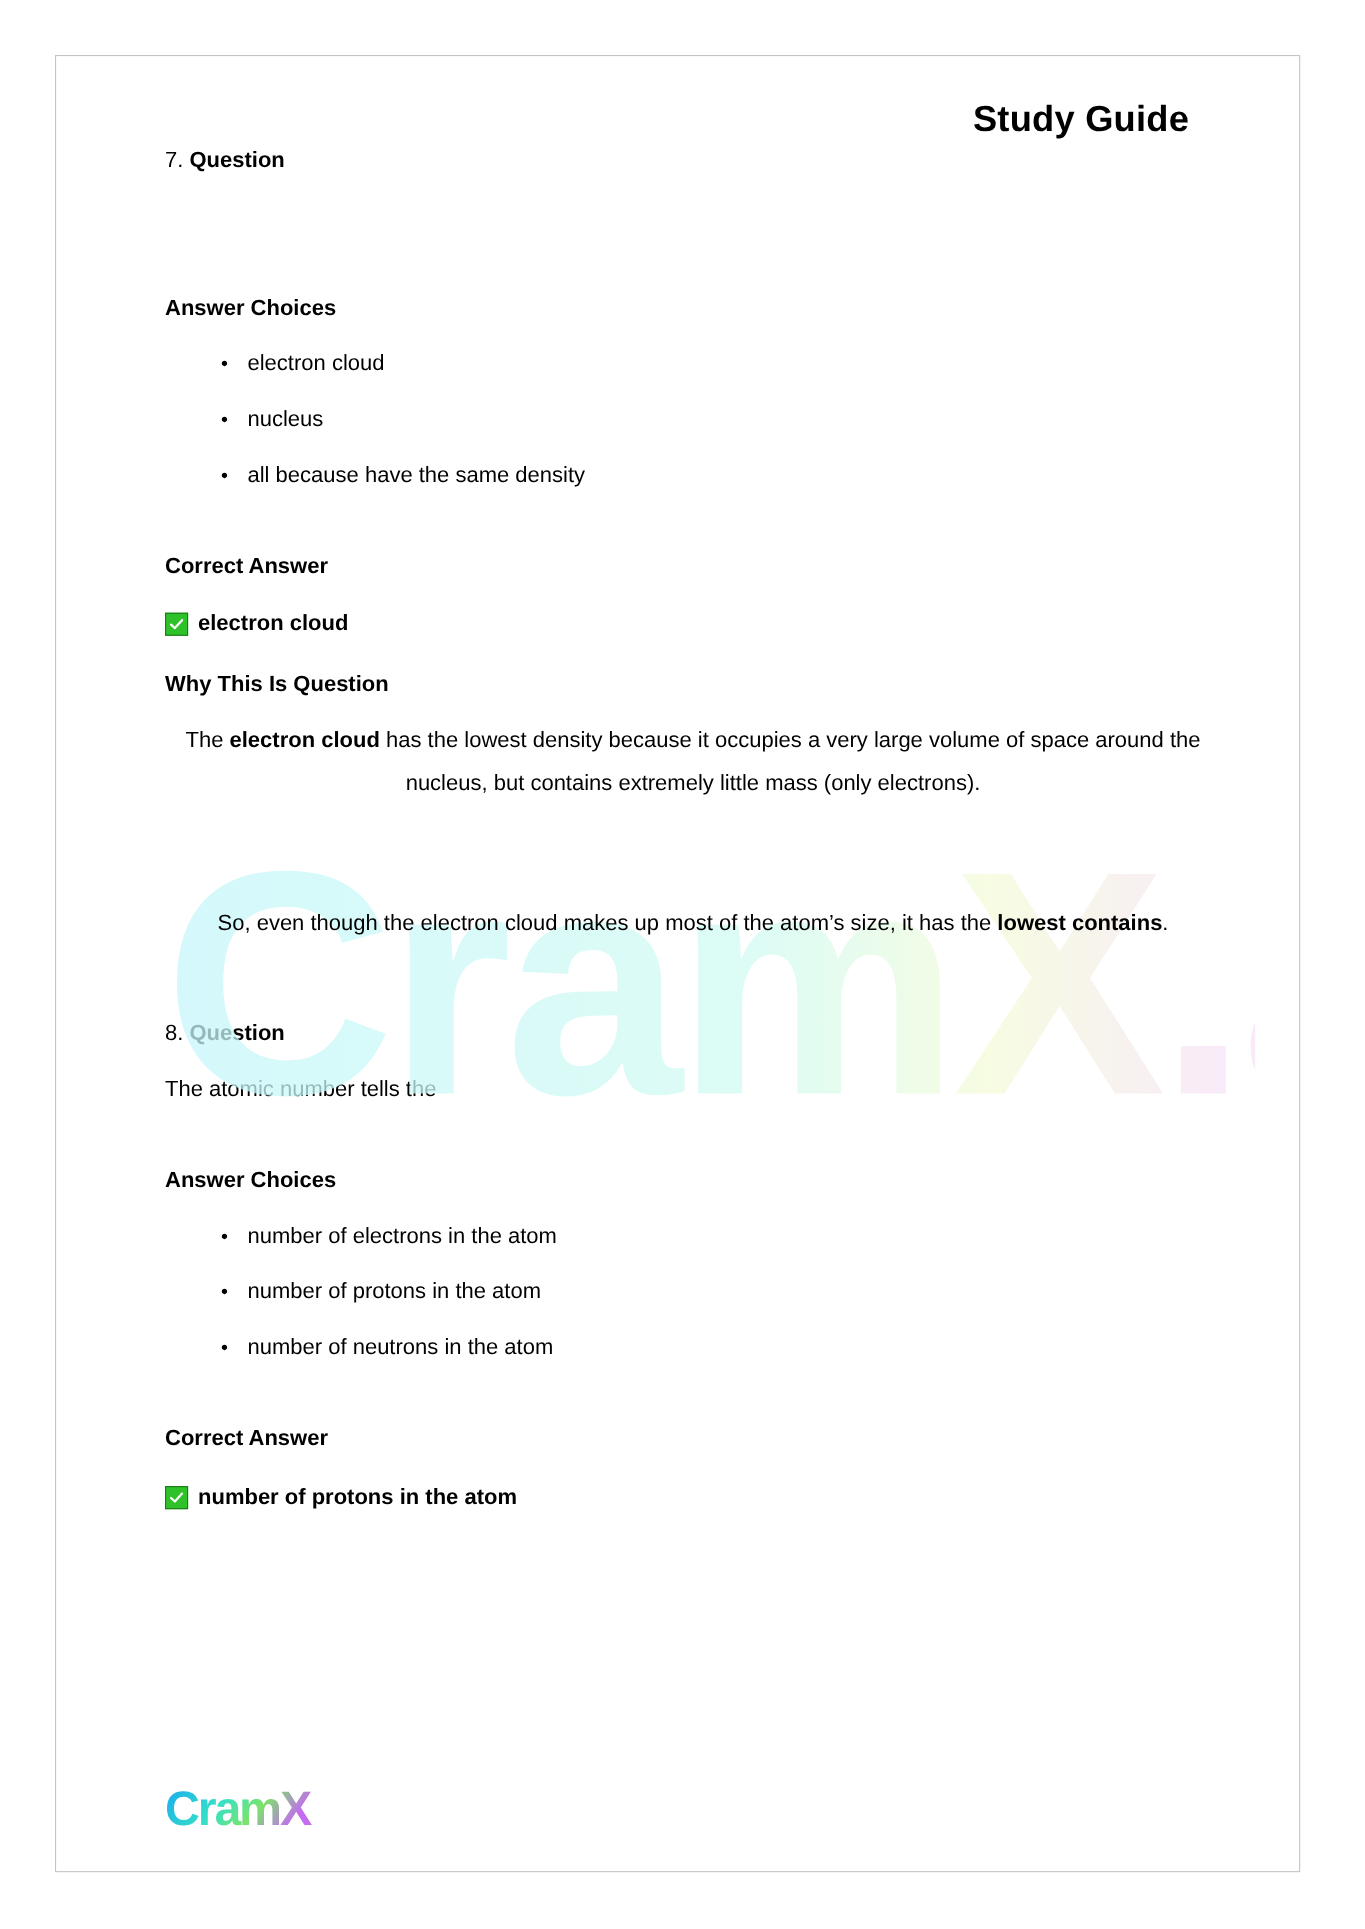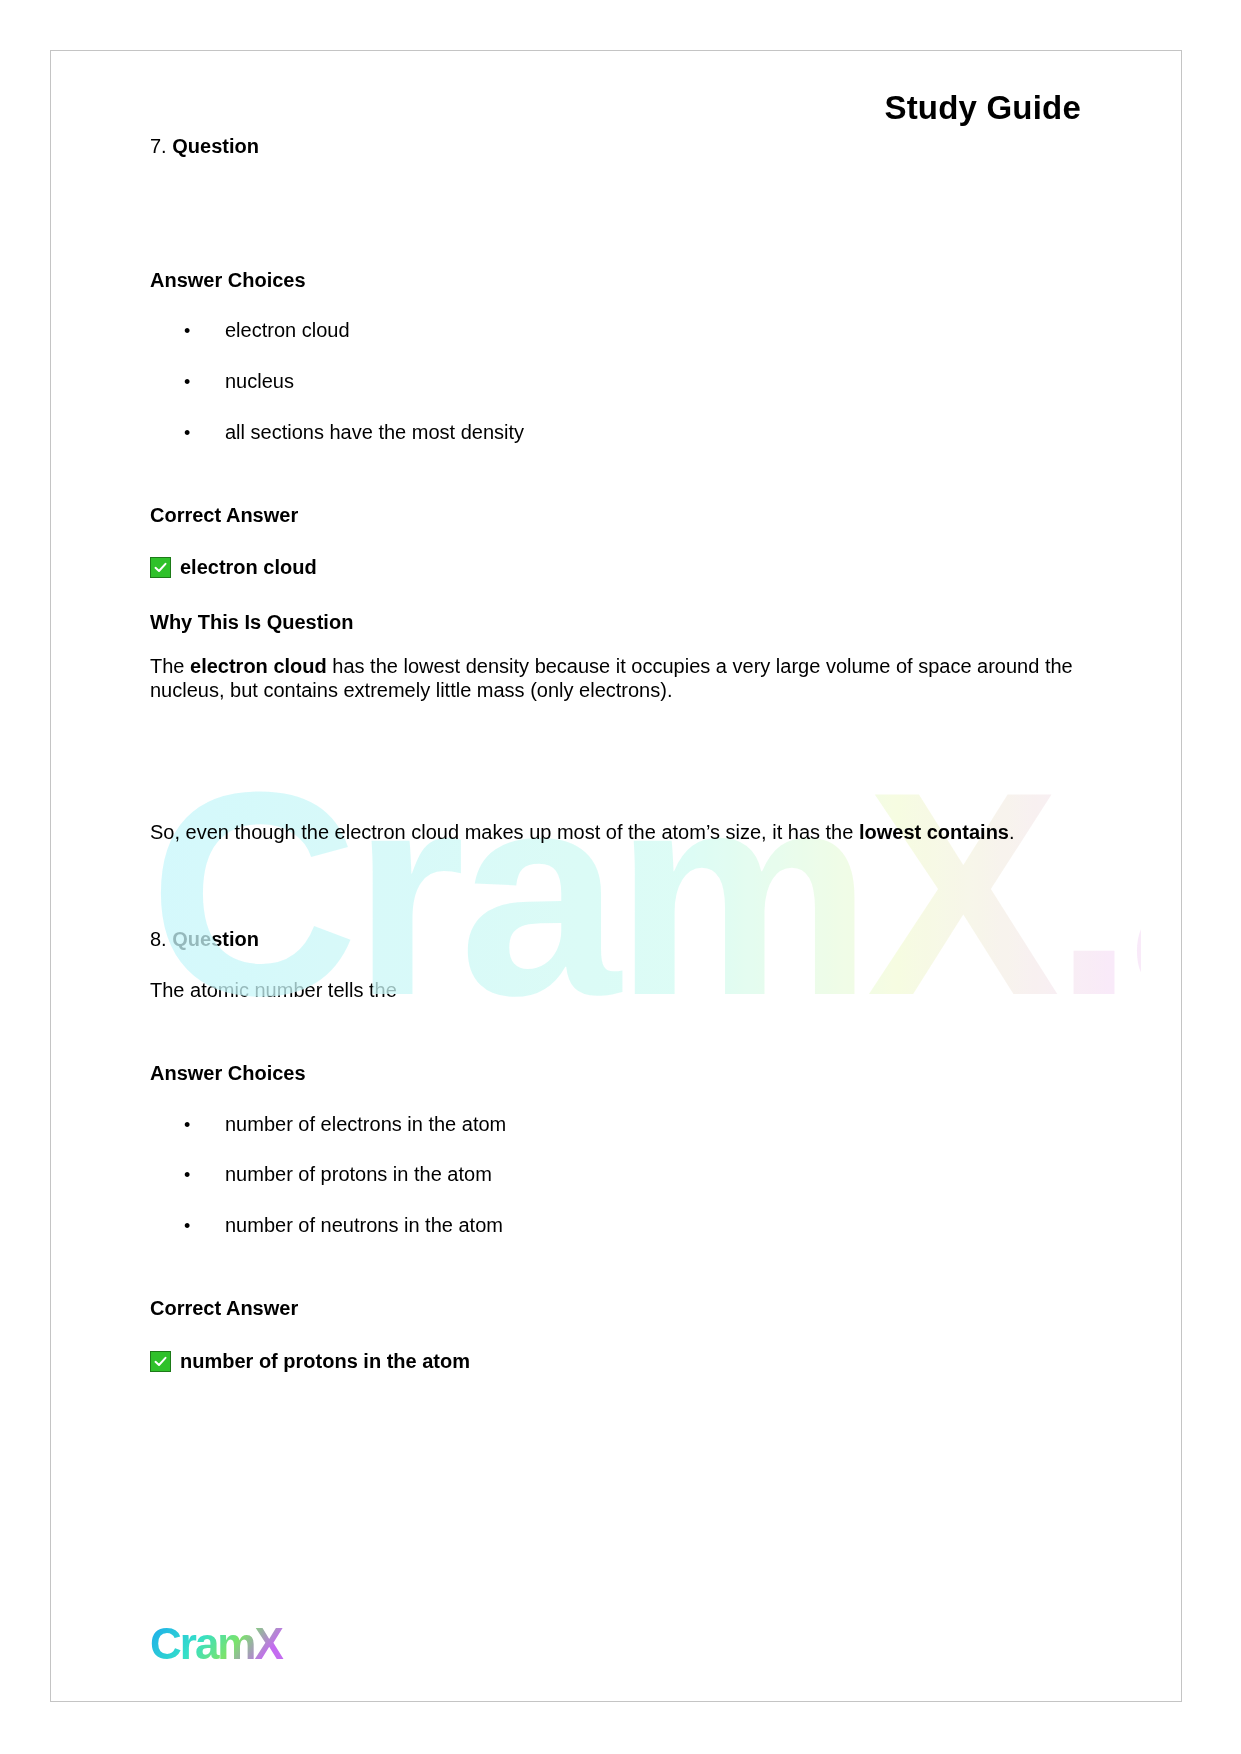--- a/index.html
+++ b/index.html
@@ -1,32 +1,32 @@
 <!DOCTYPE html>
 <html><head>
   <meta charset="utf-8">
   <style>
     html, body { margin: 0; padding: 0; background: #ffffff; }
     body { width: 1241px; height: 1754px; position: relative; overflow: hidden;
            font-family: "Liberation Sans", sans-serif; color: #000; }
     .page { position: absolute; left: 50px; top: 50px; width: 1132px; height: 1652px;
-            border: 1.5px solid #c4c4c4; box-sizing: border-box; background: #fff; }
+            border: 1.5px solid #c4c4c4; box-sizing: border-box; background: #fff; text-align: center; }
     .title { position: absolute; right: 100px; top: 38px; font-size: 33px; font-weight: bold;
              letter-spacing: 0.2px; }
     .abs { position: absolute; left: 99px; font-size: 20px; white-space: nowrap; }
     .bold { font-weight: bold; }
     .bullet-row { position: absolute; left: 136px; font-size: 20px; white-space: nowrap; }
     .bullet-row .dot { display: inline-block; width: 40px; margin-left: -3px; font-size: 18px; }
     .bullet-row .txt { position: absolute; left: 38px; top: 0; }
     .answer { position: absolute; left: 99px; font-size: 20px; font-weight: bold; white-space: nowrap;
               display: flex; align-items: center; }
     .check { display: inline-block; width: 21px; height: 21px; background: #2fc12a;
              border: 1.5px solid #1d7a18; box-sizing: border-box; margin-right: 9px; position: relative; }
     .check svg { position: absolute; left: 2px; top: 2px; }
-    .para { position: absolute; left: 99px; width: 960px; font-size: 20px; line-height: 24px; z-index: 2; }
+    .para { position: absolute; left: 99px; width: 960px; font-size: 20px; line-height: 39px; z-index: 2; }
     .watermark { position: absolute; left: 100px; top: 705px; width: 990px; height: 300px; z-index: 1;
                  pointer-events: none; }
     .logo { position: absolute; left: 99px; top: 1568px; }
   </style>
 </head>
 <body>
 
 <div class="page">
 
   <div class="title">Study Guide</div>
@@ -54,21 +54,21 @@
   <div class="bullet-row" style="top:268px;">
     <span class="dot">•</span>
     <span class="txt">electron cloud</span>
   </div>
   <div class="bullet-row" style="top:319px;">
     <span class="dot">•</span>
     <span class="txt">nucleus</span>
   </div>
   <div class="bullet-row" style="top:370px;">
     <span class="dot">•</span>
-    <span class="txt">all sections have the most density</span>
+    <span class="txt">all because have the same density</span>
   </div>
 
   <div class="abs bold" style="top:453px;">Correct Answer</div>
 
   <div class="answer" style="top:505px;">
     <span class="check">
       <svg width="15" height="15" viewBox="0 0 15 15">
           <path d="M2.5 7.8 L6 11 L12.5 3.8" fill="none" stroke="#fff" stroke-width="2" stroke-linecap="round" stroke-linejoin="round"></path>
         </svg>
     </span>

